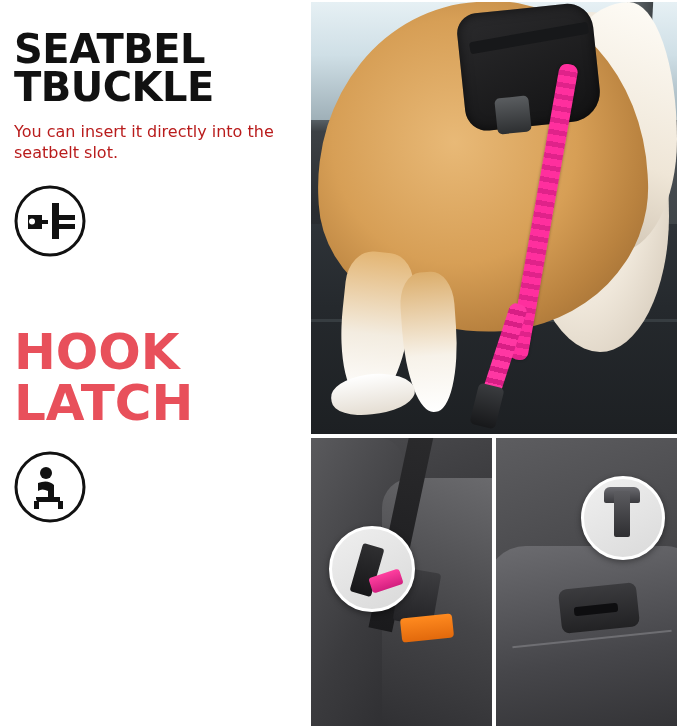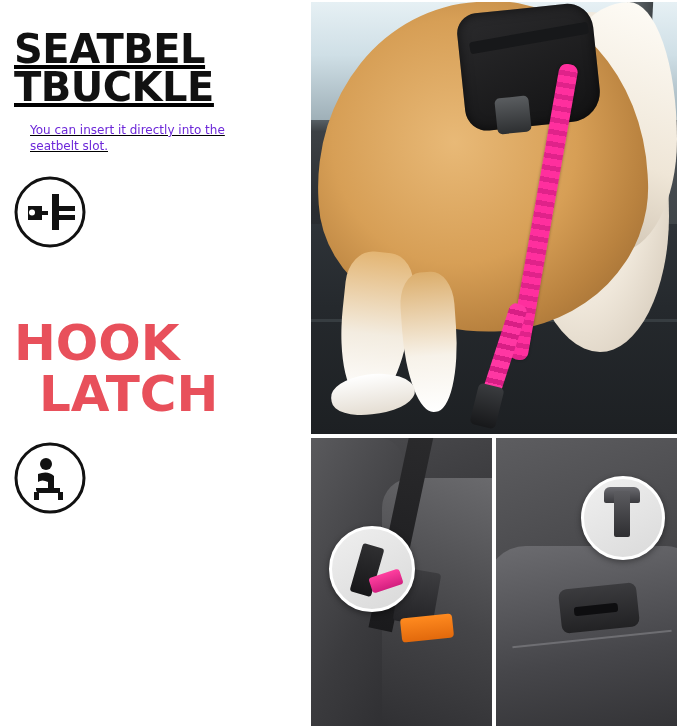--- a/index.html
+++ b/index.html
@@ -42,31 +42,31 @@
     margin: 0 0 14px 0;
     word-break: break-all;
   }
   .headline.accent {
     color: #e8505b;
     font-size: 50px;
     line-height: 1.02;
     letter-spacing: 0px;
     word-break: normal;
   }
-  .headline.accent .l2 { display: block; margin-left: 25px; }
+  .headline.accent .l2 { display: block; }
 
   .body-text {
     font-family: "DejaVu Sans", sans-serif;
-    font-size: 12px;
+    font-size: 16px;
     line-height: 1.32;
-    color: #6d28d9;
-    margin: 16px;
-  }
-
-  .feature-block-1 { margin-top: 2px; text-decoration: underline; }
+    color: #b91c1c;
+    margin: 0;
+  }
+
+  .feature-block-1 { margin-top: 2px; }
   .feature-block-2 { margin-top: 70px; }
 
   .icon-wrap {
     margin-top: 22px;
     width: 72px;
     height: 72px;
   }
   .icon-wrap svg { display: block; }
 
   

